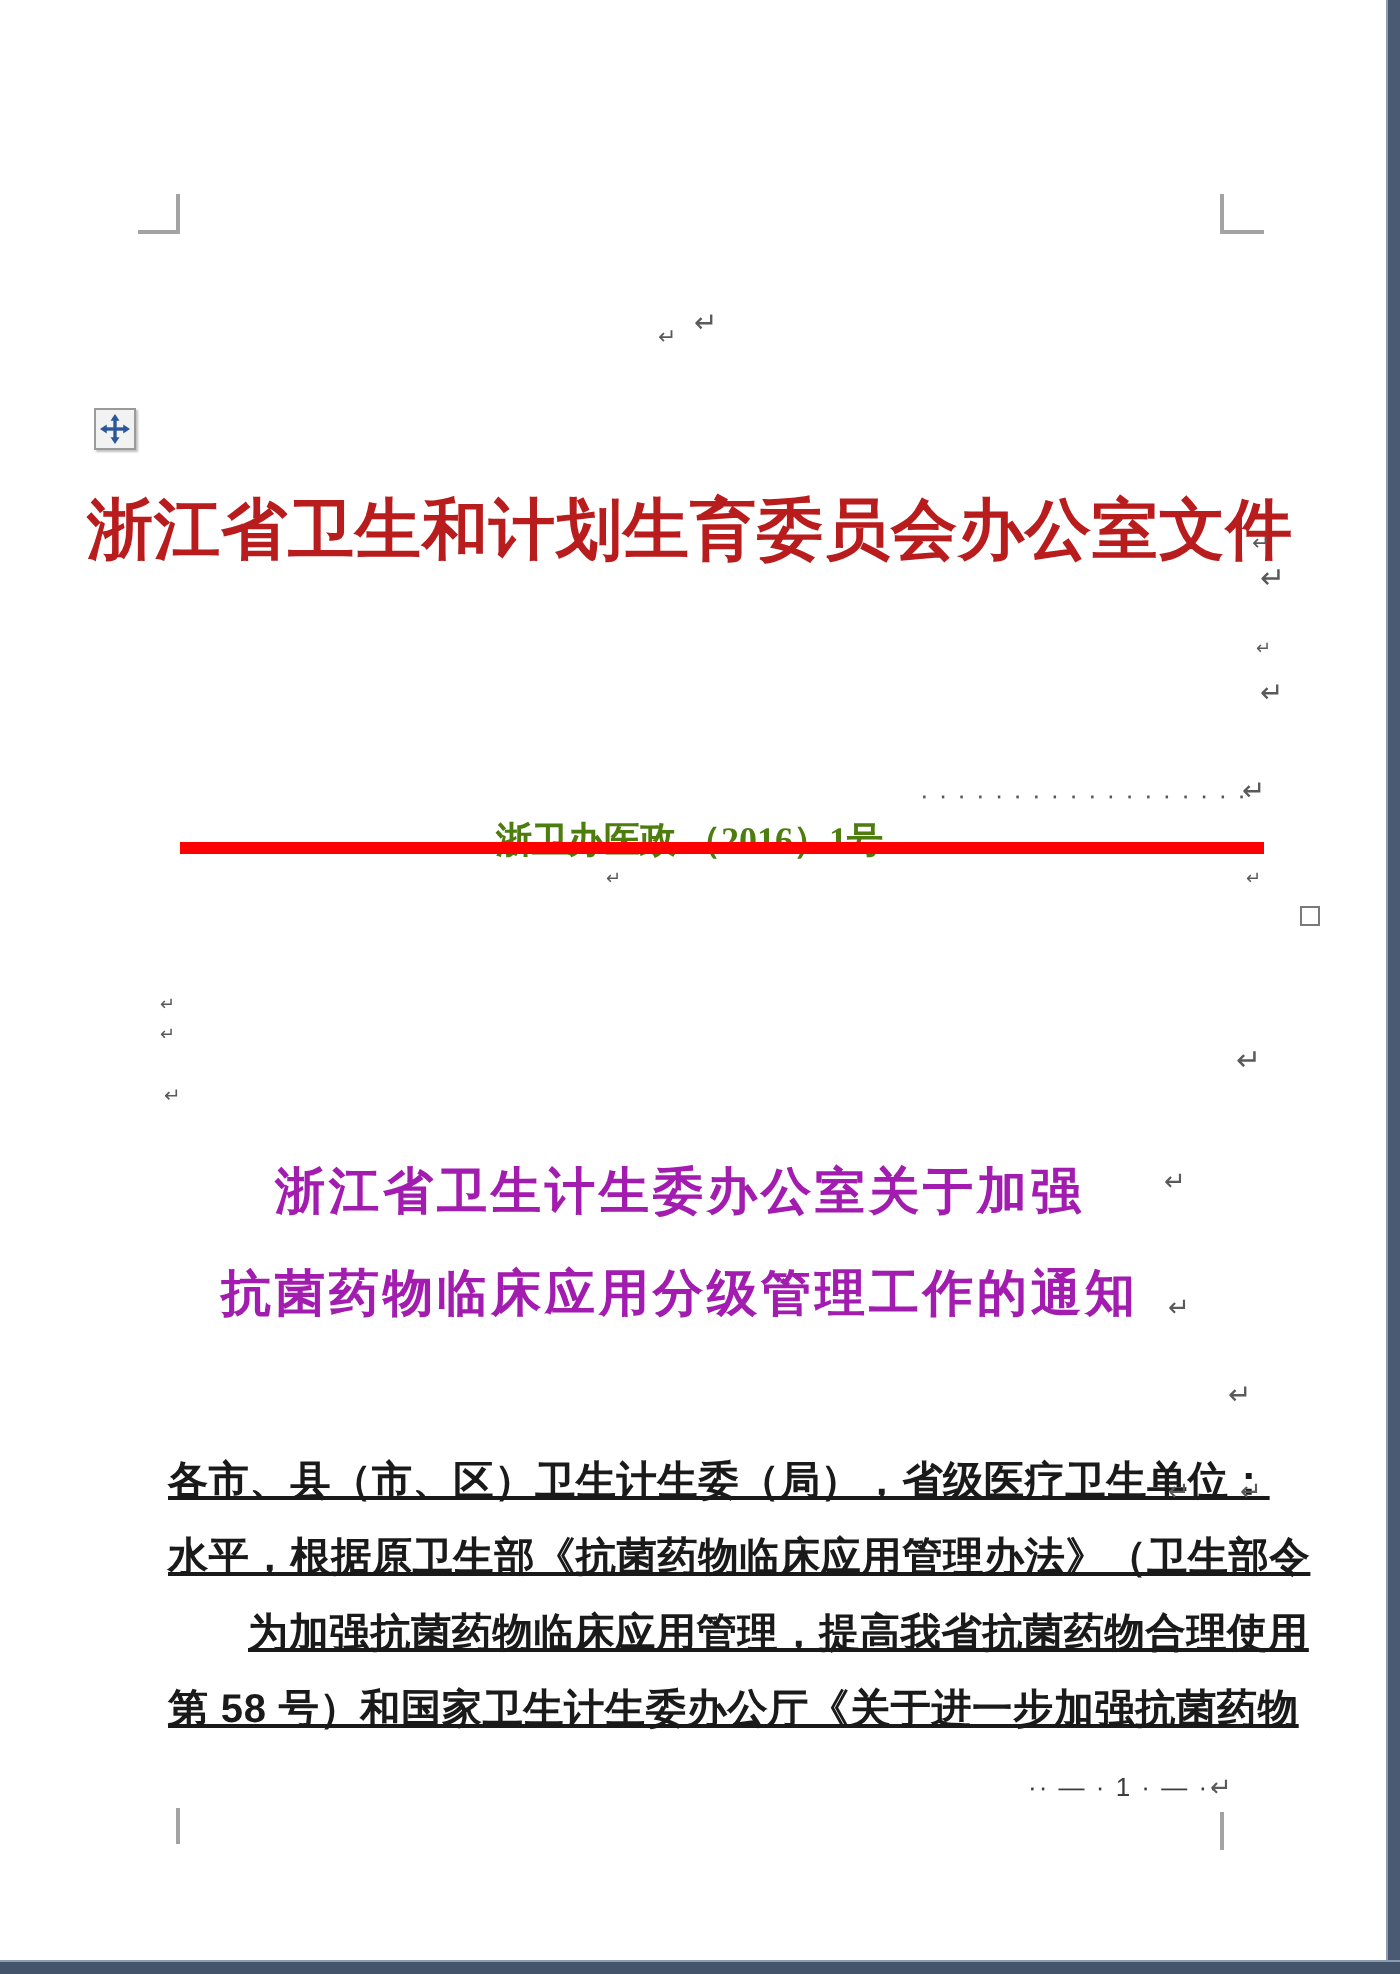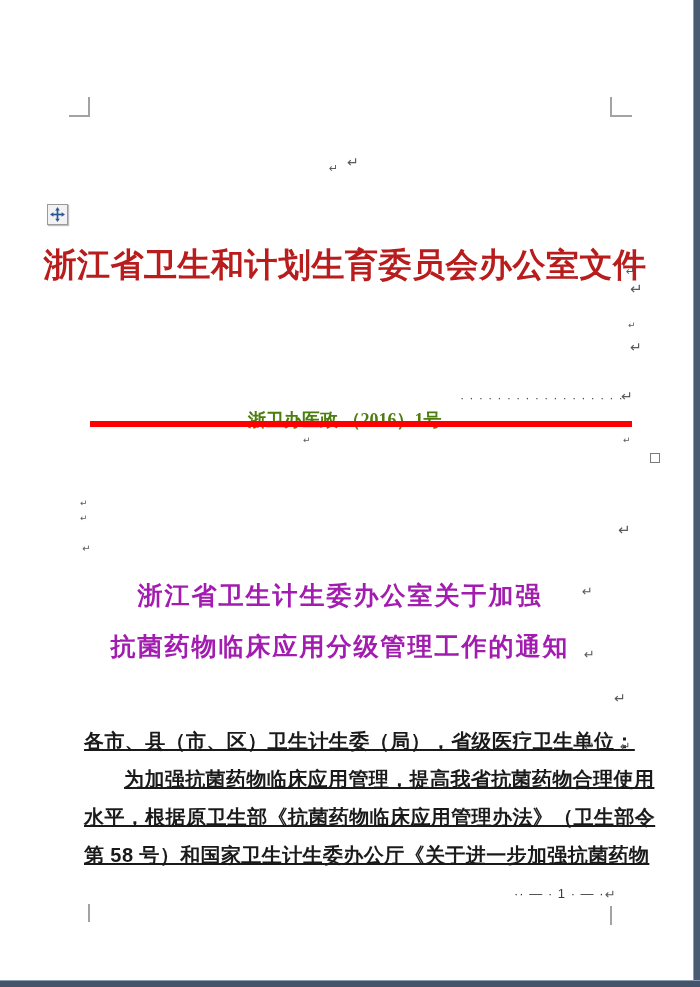--- a/index.html
+++ b/index.html
@@ -108,24 +108,24 @@
   <div class="abs docnum">浙卫办医政 （2016）1号</div>
   <div class="abs dot-leader">·····················</div>
 
   <div class="abs red-rule"></div>
 
   <div class="abs doc-title l1">浙江省卫生计生委办公室关于加强</div>
   <div class="abs doc-title l2">抗菌药物临床应用分级管理工作的通知</div>
 
   <div class="abs body-text">
     <div>各市、县（市、区）卫生计生委（局），省级医疗卫生单位：</div>
+    <div>水平，根据原卫生部《抗菌药物临床应用管理办法》（卫生部令</div>
     <div>
         <span class="indent">为加强抗菌药物临床应用管理，提高我省抗菌药物合理使用</span>
       </div>
-    <div>水平，根据原卫生部《抗菌药物临床应用管理办法》（卫生部令</div>
     <div>第 58 号）和国家卫生计生委办公厅《关于进一步加强抗菌药物</div>
   </div>
 
   <div class="abs page-num">·· — · 1 · — ··</div>
 
   <span class="pmark" style="left:329px;top:163px;font-size:11px;">↵</span>
   <span class="pmark" style="left:347px;top:155px;font-size:14px;">↵</span>
   <span class="pmark" style="left:626px;top:266px;font-size:11px;">↵</span>
   <span class="pmark" style="left:630px;top:282px;font-size:15px;">↵</span>
   <span class="pmark" style="left:628px;top:321px;font-size:9px;">↵</span>

